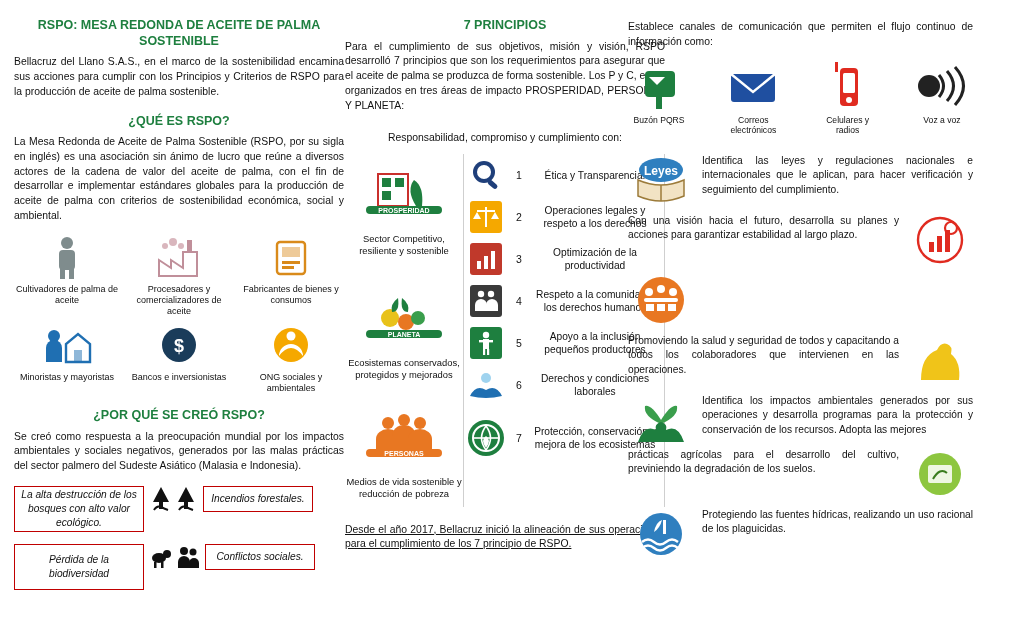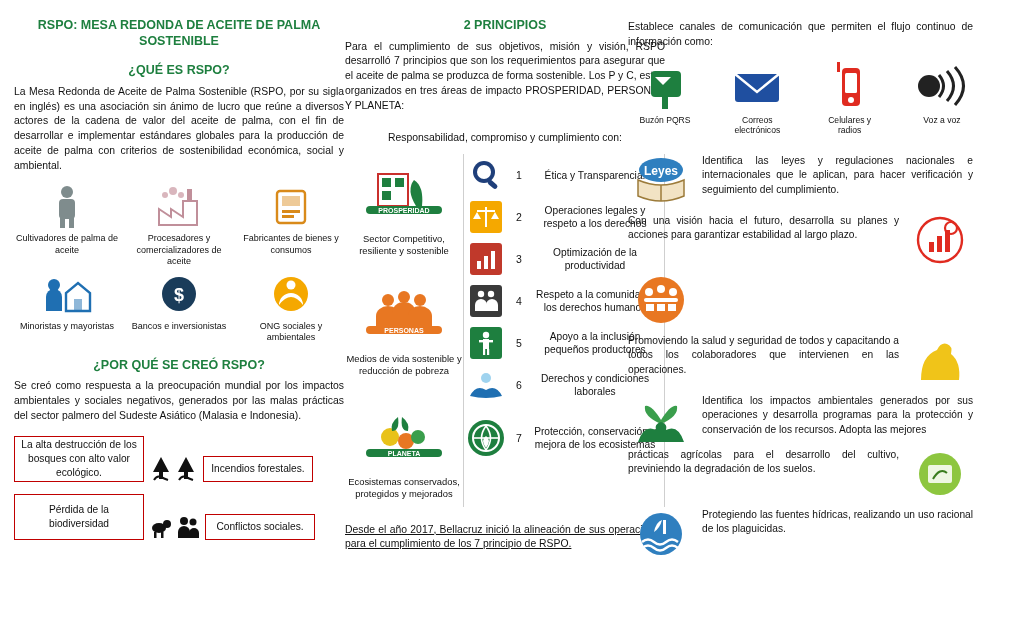--- a/index.html
+++ b/index.html
@@ -39,39 +39,39 @@
     display:grid;
     grid-template-columns:repeat(3,1fr);
     gap:4px 6px;
     margin-top:10px;
   }
   .igcell{text-align:center;}
   .igicon{height:46px;display:flex;align-items:flex-end;justify-content:center;}
   .igcap{font-size:9px;line-height:1.25;margin-top:4px;color:#111;}
 
   
-  .redrow{display:flex;align-items:flex-end;margin-top:12px;gap:6px;}
+  .redrow{display:flex;align-items:flex-start;margin-top:12px;gap:6px;font-style:italic;}
   .redbox{
     border:1.6px solid #c00000;
     font-size:10.2px;
     text-align:center;
     padding:6px 6px;
     line-height:1.35;
     box-sizing:border-box;
   }
   .rb-a{width:130px;height:46px;display:flex;align-items:center;justify-content:center;}
   .rb-b{width:110px;height:26px;display:flex;align-items:center;justify-content:center;}
   .redicons{display:flex;gap:3px;align-items:center;}
 
   
   .chanrow{
     display:flex;justify-content:space-between;
     margin:10px 0 2px 0;
   }
-  .chan{width:62px;text-align:center;margin-left:6px;}
+  .chan{width:62px;text-align:center;}
   .chanicon{height:52px;display:flex;align-items:center;justify-content:center;}
   .chancap{font-size:8.6px;line-height:1.25;margin-top:3px;}
   .princ-grid{display:grid;grid-template-columns:118px 1fr;gap:0;}
   .cat{margin-bottom:6px;}
   .cat .catimg{height:62px;display:flex;align-items:flex-end;justify-content:center;}
   .cat .catcap{font-size:9.4px;text-align:center;line-height:1.3;margin-top:3px;}
 
   .plist{border-left:1px solid #cfcfcf;border-right:1px solid #cfcfcf;}
   .prow{display:grid;grid-template-columns:44px 22px 1fr;align-items:center;min-height:42px;}
   .pnum{font-size:10.5px;text-align:center;color:#111;}
@@ -85,20 +85,21 @@
   .c3txt{flex:1 1 auto;font-size:10.2px;line-height:1.42;text-align:justify;}
 </style>
 </head>
 <body>
 
 <div class="page">
 
   <div class="col col1">
 
     <h2 class="title first">RSPO: MESA REDONDA DE ACEITE DE PALMA SOSTENIBLE</h2>
+    <p class="body">Bellacruz del Llano S.A.S., en el marco de la sostenibilidad encamina sus acciones para cumplir con los Principios y Criterios de RSPO para la producción de aceite de palma sostenible.</p>
 
     <h2 class="title">¿QUÉ ES RSPO?</h2>
     <p class="body">La Mesa Redonda de Aceite de Palma Sostenible (RSPO, por su sigla en inglés) es una asociación sin ánimo de lucro que reúne a diversos actores de la cadena de valor del aceite de palma, con el fin de desarrollar e implementar estándares globales para la producción de aceite de palma con criterios de sostenibilidad económica, social y ambiental.</p>
 
     <div class="icongrid">
 
       <div class="igcell">
         <div class="igicon">
           <svg width="40" height="46" viewBox="0 0 40 46">
             <circle cx="20" cy="9" r="6" fill="#7f8c8d"></circle>
@@ -206,21 +207,21 @@
             <path d="M12 24 v-5 a5 5 0 0 1 10 0 v5 Z" fill="#111"></path>
           </svg>
       </div>
       <div class="redbox rb-b">Conflictos sociales.</div>
     </div>
 
   </div>
 
   <div class="col col2">
 
-    <h2 class="title first">2 PRINCIPIOS</h2>
+    <h2 class="title first">7 PRINCIPIOS</h2>
     <p class="body">Para el cumplimiento de sus objetivos, misión y visión, RSPO desarrolló 7 principios que son los requerimientos para asegurar que el aceite de palma se produzca de forma sostenible. Los P y C, están organizados en tres áreas de impacto PROSPERIDAD, PERSONAS Y PLANETA:</p>
 
     <p class="body center" style="margin-top:18px;">Responsabilidad, compromiso y  cumplimiento con:</p>
 
     <div class="princ-grid">
 
       <div>
 
         <div class="cat" style="margin-top:14px;">
           <div class="catimg">
@@ -228,53 +229,53 @@
               <rect x="20" y="6" width="30" height="32" fill="none" stroke="#c9302c" stroke-width="2"></rect>
               <rect x="24" y="10" width="9" height="9" fill="#1e7f3f"></rect>
               <rect x="37" y="10" width="9" height="9" fill="#1e7f3f"></rect>
               <rect x="24" y="23" width="9" height="9" fill="#1e7f3f"></rect>
               <path d="M58 38 q-10 -16 -2 -26 q10 6 8 26 Z" fill="#1e7f3f"></path>
               <rect x="8" y="38" width="76" height="8" rx="4" fill="#1e7f3f"></rect>
               <text x="46" y="44.5" font-size="7" font-weight="bold" fill="#ffffff" text-anchor="middle" font-family="Liberation Sans, sans-serif">PROSPERIDAD</text>
             </svg>
           </div>
           <div class="catcap">Sector Competitivo, resiliente y sostenible</div>
+        </div>
+
+        <div class="cat" style="margin-top:34px;">
+          <div class="catimg">
+            <svg width="92" height="62" viewBox="0 0 92 62">
+              <circle cx="32" cy="26" r="9" fill="#e8c21a"></circle>
+              <circle cx="48" cy="30" r="8" fill="#e87722"></circle>
+              <path d="M40 6 q-8 6 -6 14 q8 0 6 -14 Z" fill="#1e7f3f"></path>
+              <path d="M44 6 q8 6 6 14 q-8 0 -6 -14 Z" fill="#1e7f3f"></path>
+              <circle cx="60" cy="26" r="7" fill="#3a9e4c"></circle>
+              <rect x="8" y="38" width="76" height="8" rx="4" fill="#1e7f3f"></rect>
+              <text x="46" y="44.5" font-size="7" font-weight="bold" fill="#ffffff" text-anchor="middle" font-family="Liberation Sans, sans-serif">PLANETA</text>
+            </svg>
+          </div>
+          <div class="catcap">Ecosistemas conservados, protegidos y mejorados</div>
         </div>
 
         <div class="cat" style="margin-top:30px;">
           <div class="catimg">
             <svg width="92" height="62" viewBox="0 0 92 62">
               <circle cx="30" cy="12" r="6" fill="#e87722"></circle>
               <circle cx="46" cy="9" r="6" fill="#e87722"></circle>
               <circle cx="62" cy="12" r="6" fill="#e87722"></circle>
               <path d="M18 38 v-10 a12 10 0 0 1 24 0 v10 Z" fill="#e87722"></path>
               <path d="M34 38 v-13 a12 11 0 0 1 24 0 v13 Z" fill="#e87722"></path>
               <path d="M50 38 v-10 a12 10 0 0 1 24 0 v10 Z" fill="#e87722"></path>
               <rect x="8" y="38" width="76" height="8" rx="4" fill="#e87722"></rect>
               <text x="46" y="44.5" font-size="7" font-weight="bold" fill="#ffffff" text-anchor="middle" font-family="Liberation Sans, sans-serif">PERSONAS</text>
             </svg>
           </div>
           <div class="catcap">Medios de vida sostenible y reducción de pobreza</div>
         </div>
 
-        <div class="cat" style="margin-top:34px;">
-          <div class="catimg">
-            <svg width="92" height="62" viewBox="0 0 92 62">
-              <circle cx="32" cy="26" r="9" fill="#e8c21a"></circle>
-              <circle cx="48" cy="30" r="8" fill="#e87722"></circle>
-              <path d="M40 6 q-8 6 -6 14 q8 0 6 -14 Z" fill="#1e7f3f"></path>
-              <path d="M44 6 q8 6 6 14 q-8 0 -6 -14 Z" fill="#1e7f3f"></path>
-              <circle cx="60" cy="26" r="7" fill="#3a9e4c"></circle>
-              <rect x="8" y="38" width="76" height="8" rx="4" fill="#1e7f3f"></rect>
-              <text x="46" y="44.5" font-size="7" font-weight="bold" fill="#ffffff" text-anchor="middle" font-family="Liberation Sans, sans-serif">PLANETA</text>
-            </svg>
-          </div>
-          <div class="catcap">Ecosistemas conservados, protegidos y mejorados</div>
-        </div>
-
       </div>
 
       <div class="plist">
 
         <div class="prow">
           <div class="picon">
             <svg width="34" height="34" viewBox="0 0 34 34">
                 <circle cx="15" cy="14" r="11" fill="#1f3f7a"></circle>
                 <circle cx="15" cy="14" r="7" fill="#ffffff"></circle>
                 <rect x="21" y="21" width="11" height="5" rx="2.5" transform="rotate(40 21 21)" fill="#1f3f7a"></rect>

